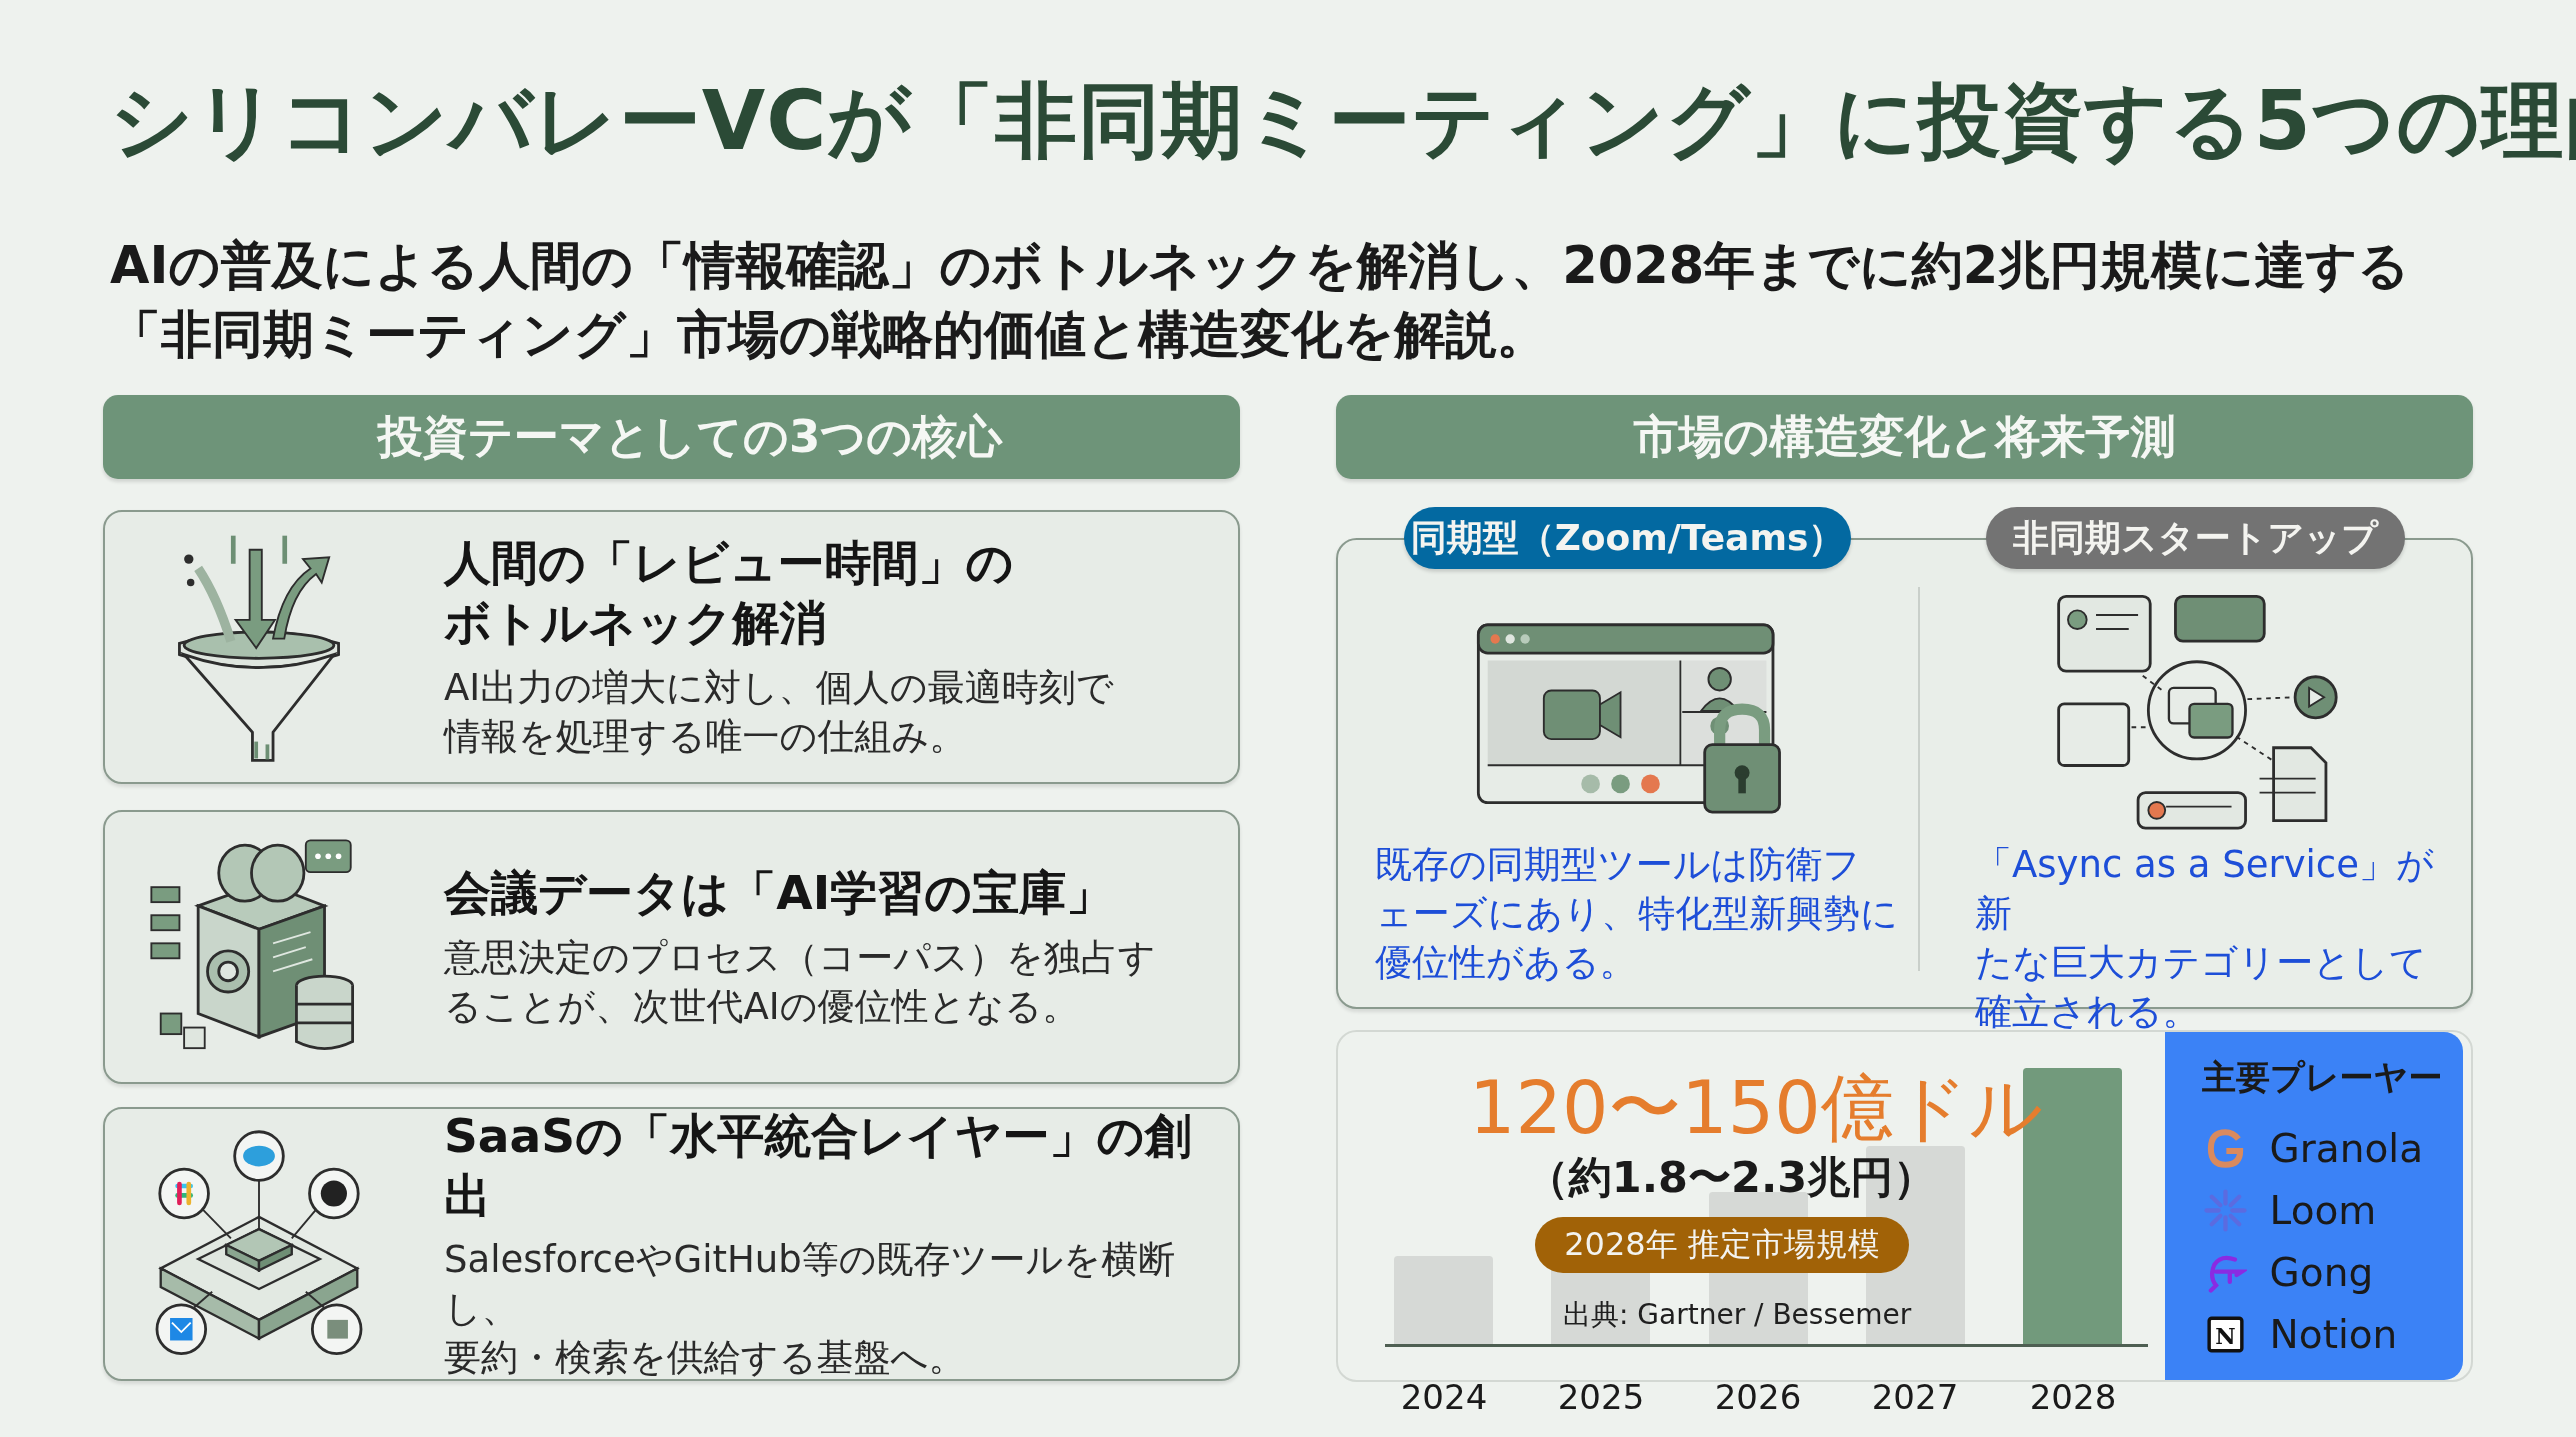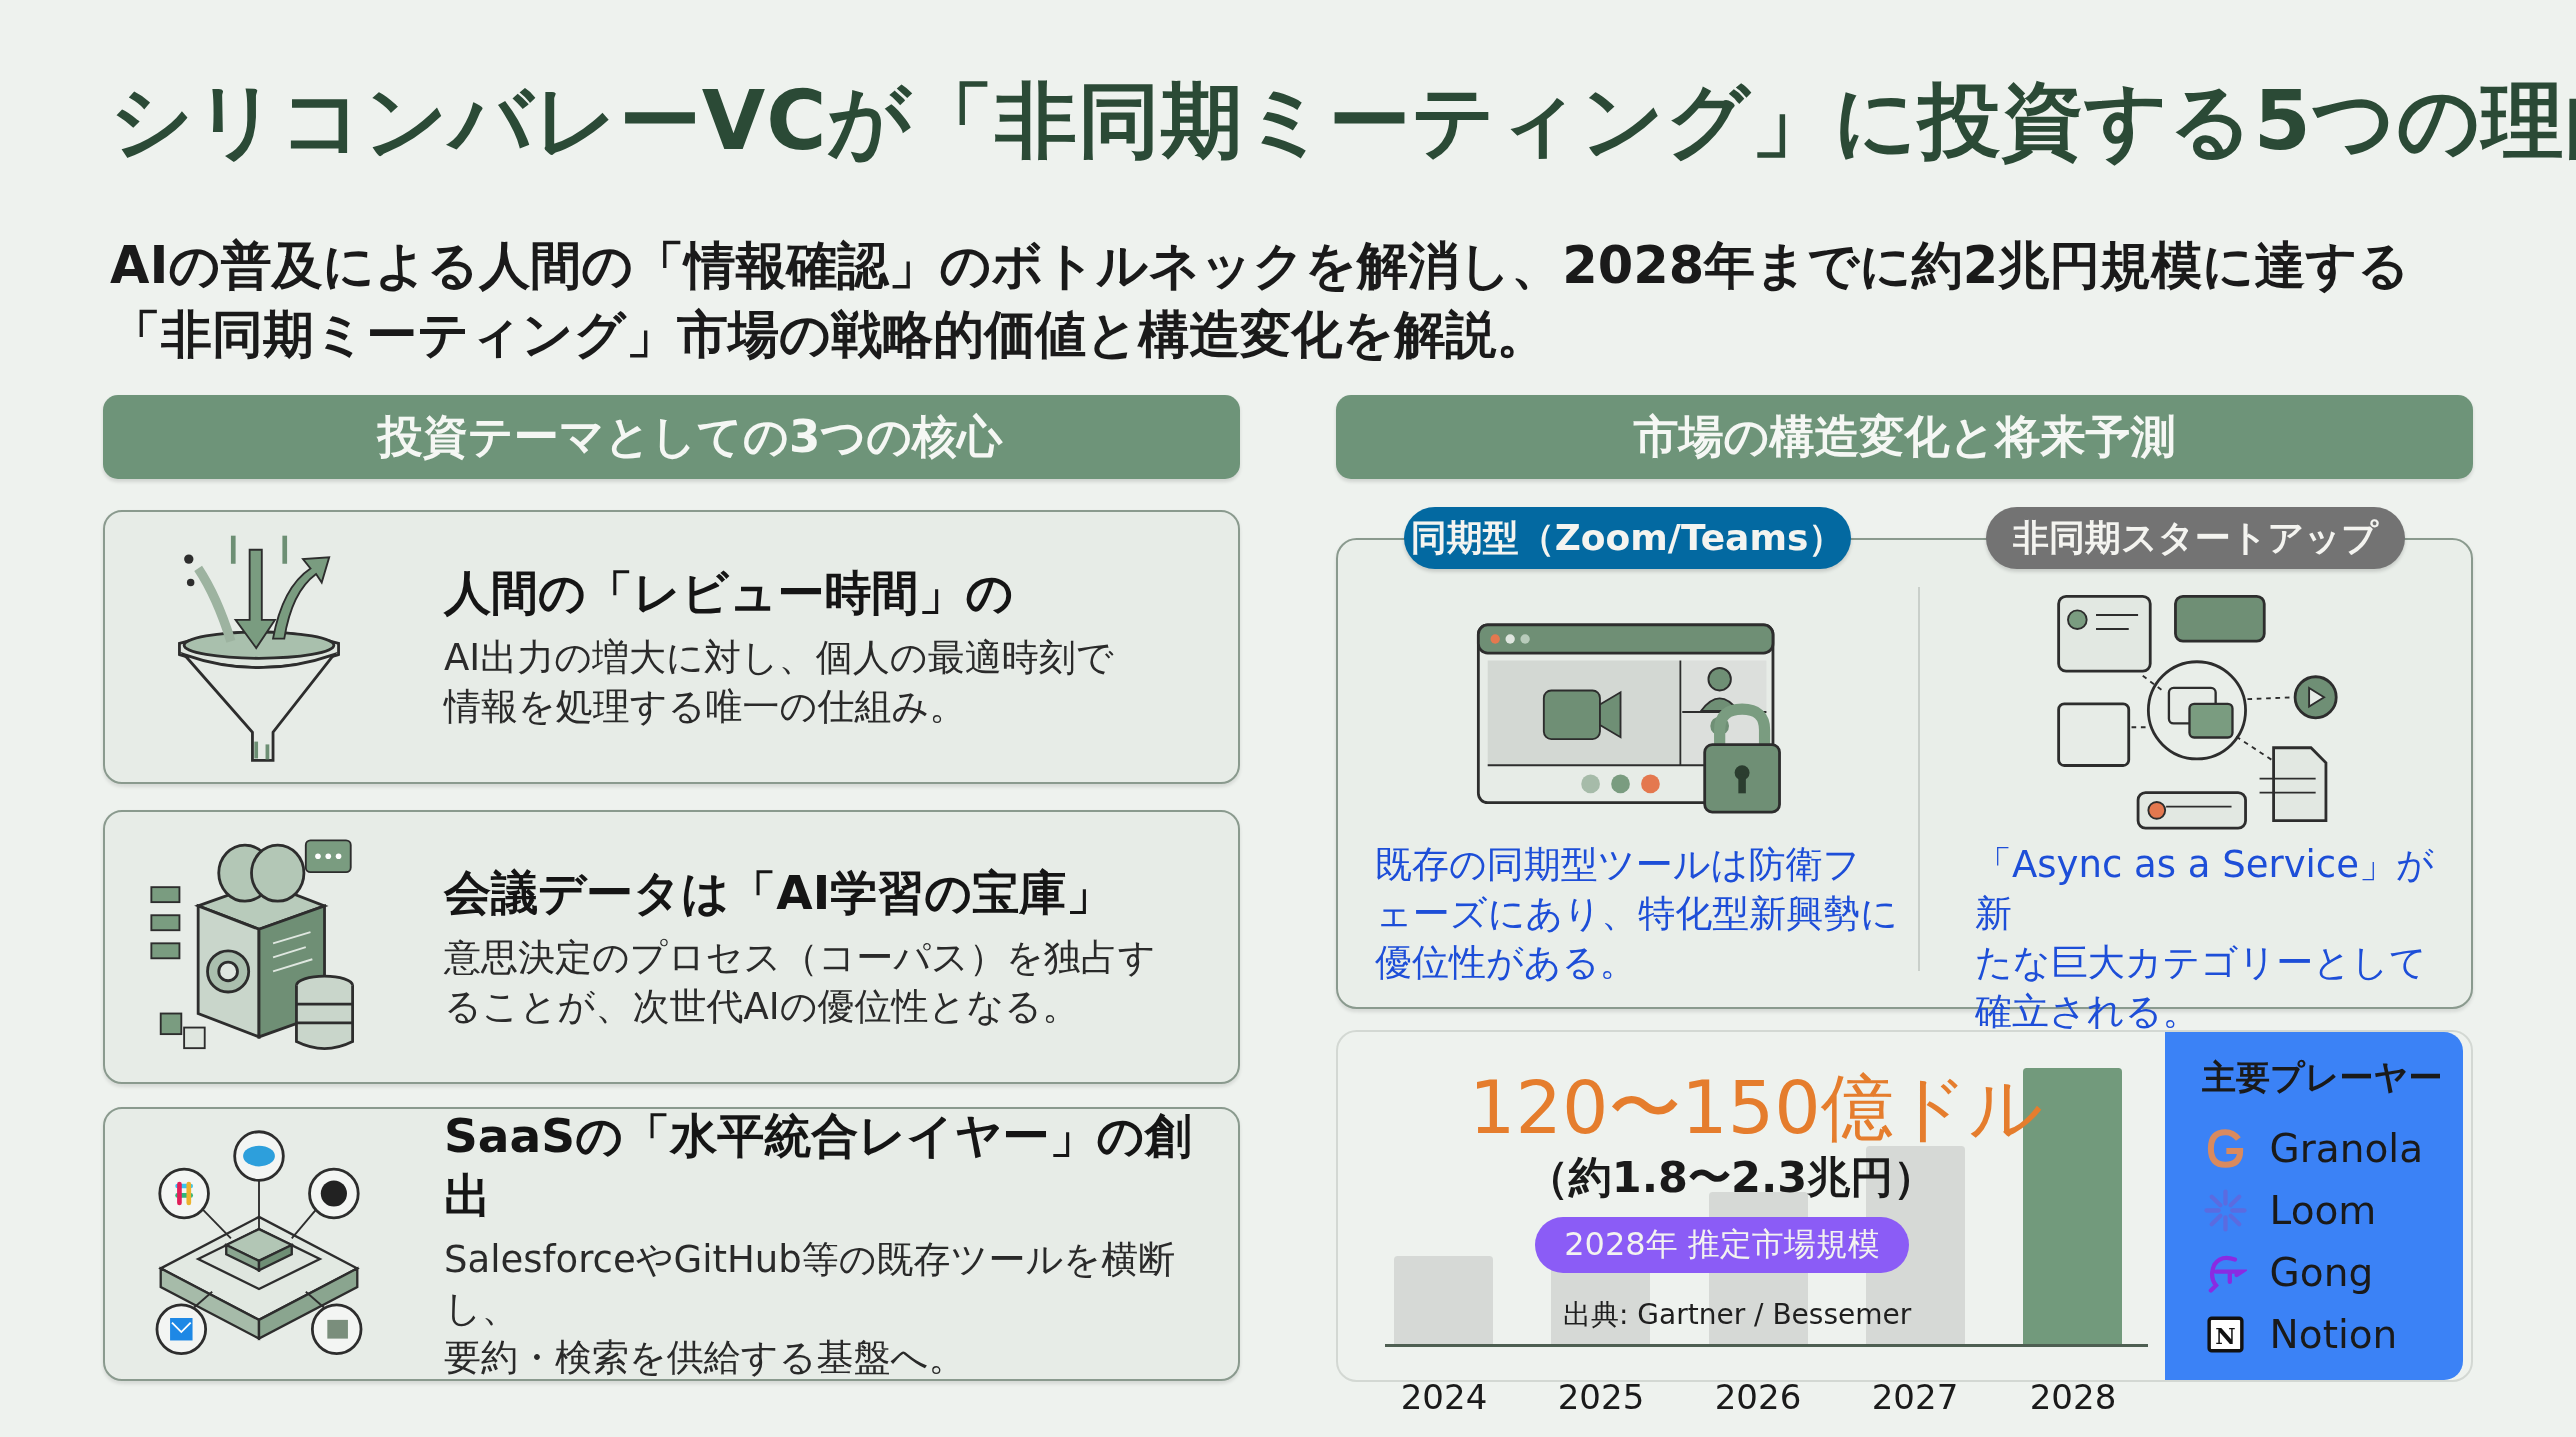--- a/index.html
+++ b/index.html
@@ -67,21 +67,21 @@
   .chart-area { position: absolute; left: 0; top: 0; width: 838px; height: 100%; }
   .bar { position: absolute; bottom: 36px; width: 99px; border-radius: 3.7px 3.7px 0 0; background: #d6d9d6; }
   .bar.highlight { background: #729a7c; }
   .baseline { position: absolute; left: 47px; width: 763px; bottom: 33px; height: 2.8px; background: #4e5f52; }
   .xlabel { position: absolute; bottom: -37px; width: 112px; text-align: center; font-size: 34px; color: #1a1a1a; }
   .big-value { position: absolute; left: 131px; top: 28px; width: 524px; text-align: center;
     font-size: 73px; font-weight: normal; color: #e57d2d; white-space: nowrap; }
   .yen-value { position: absolute; left: 131px; top: 117px; width: 524px; text-align: center;
     font-size: 43px; font-weight: bold; color: #1a1a1a; white-space: nowrap; }
   .est-pill { position: absolute; left: 197px; top: 185px; width: 374px; height: 56px; border-radius: 28px;
-    background: #8b5cf6; color: #f3f3f0; font-size: 32px; display: flex; align-items: center; justify-content: center; white-space: nowrap; }
+    background: #a16207; color: #f3f3f0; font-size: 32px; display: flex; align-items: center; justify-content: center; white-space: nowrap; }
   .source { position: absolute; left: 225px; top: 264px; font-size: 28px; color: #1f1f1f; white-space: nowrap; }
 
   .legend { position: absolute; right: 8px; top: 0; width: 298px; height: 100%; background: #3b82f6;
     border-radius: 0 19px 19px 0; padding: 22.5px 0 0 37px; }
   .legend-title { font-size: 34px; font-weight: bold; color: #1a1a1a; margin-bottom: 17px; }
   .legend-item { display: flex; align-items: center; height: 62px; font-size: 39px; color: #1a1a1a; }
   .legend-item .logo { width: 47px; height: 47px; margin-right: 20.6px; display: flex; align-items: center; justify-content: center; }
 </style>
 </head>
 <body>
@@ -113,20 +113,21 @@
         </g>
       <g fill="#2d2d2d">
           <circle cx="50" cy="30" r="5"></circle>
           <circle cx="52" cy="55" r="4"></circle>
         </g>
     </svg>
   </div>
   <div class="text">
     <div class="card-title">
       <div>人間の「レビュー時間」の</div>
+      <div>ボトルネック解消</div>
     </div>
     <div class="card-desc">
       <div>AI出力の増大に対し、個人の最適時刻で</div>
       <div>情報を処理する唯一の仕組み。</div>
     </div>
   </div>
 </div>
 
 <div class="card" style="top:810px;">
   <div class="icon">

